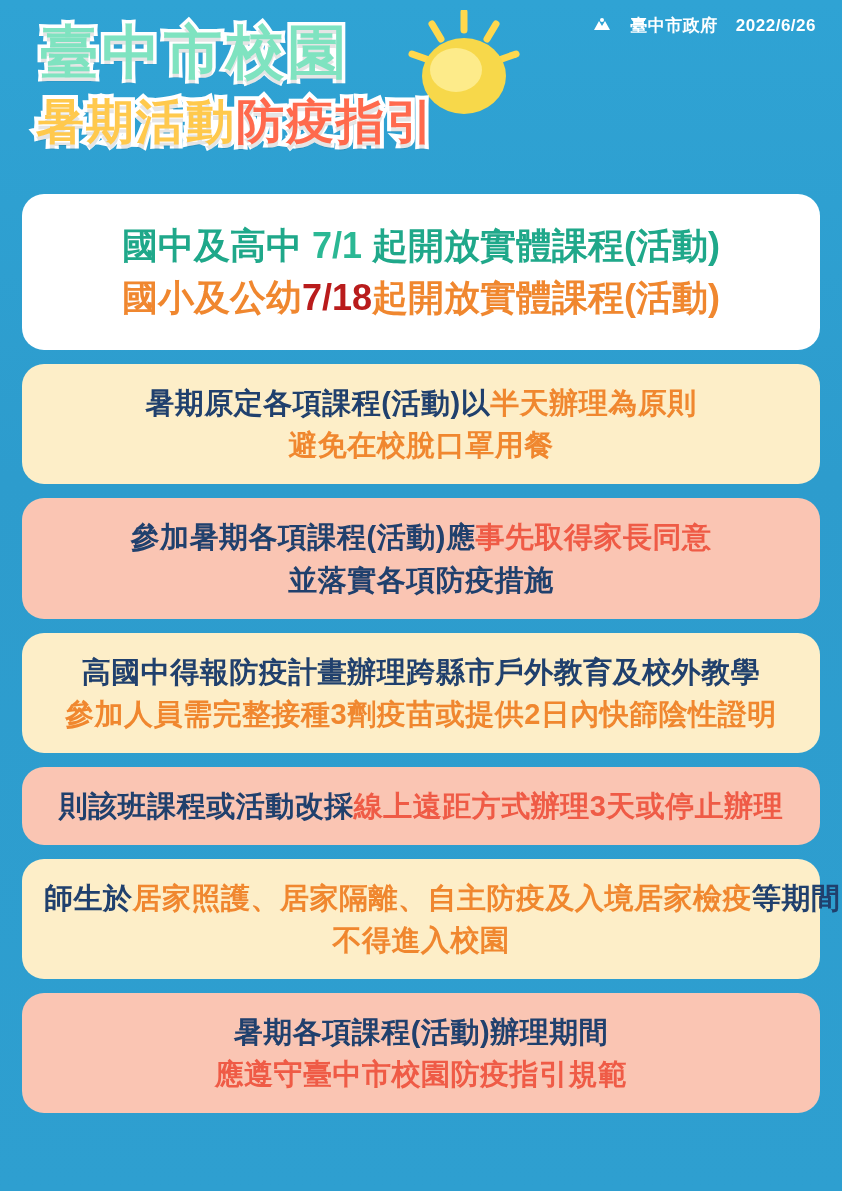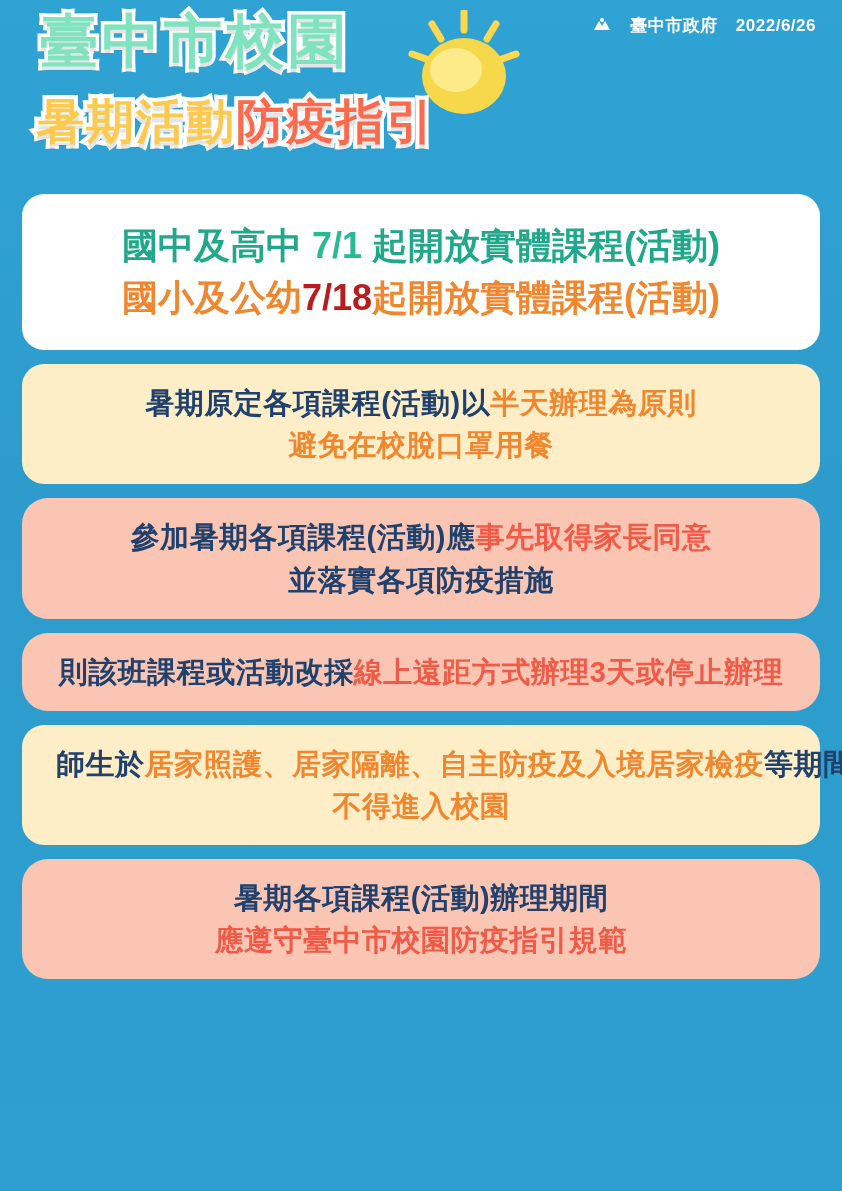--- a/index.html
+++ b/index.html
@@ -55,21 +55,21 @@
   }
 
   .title-block {
     position: relative;
     padding-top: 24px;
     height: 170px;
   }
 
   .title1 {
     position: absolute;
-    top: 12px;
+    top: 23px;
     left: 22px;
     font-size: 58px;
     font-weight: bold;
     letter-spacing: 4px;
     color: #7fe3c0;
     -webkit-text-stroke: 7px #ffffff;
     paint-order: stroke fill;
     text-shadow: 0 4px 0 rgba(0,0,0,0.10);
     line-height: 1;
     white-space: nowrap;
@@ -88,28 +88,28 @@
     paint-order: stroke fill;
     text-shadow: 0 5px 0 rgba(0,0,0,0.10);
   }
   .title2 .seg-a { color: #ffc94d; }
   .title2 .seg-b { color: #ff6a4d; }
 
   
   .card {
     border-radius: 22px;
     margin: 0 0 14px 0;
-    padding: 18px 34px;
+    padding: 18px 22px;
     box-sizing: border-box;
     text-align: center;
     line-height: 1.45;
   }
   .card-white { background: #ffffff; padding: 26px 24px; }
   .card-cream { background: #fdeec8; }
-  .card-peach { background: #fac5b3; border-radius: 26px; }
+  .card-peach { background: #fac5b3; }
 
   .line {
     font-size: 29px;
     font-weight: bold;
     color: #1e3f6b;
     white-space: nowrap;
     letter-spacing: 0.5px;
   }
   .line-big {
     font-size: 36px;
@@ -180,20 +180,24 @@
 
     <div id="card-list">
         <div class="card card-cream">
           <div class="line"><span class="c-navy">暑期原定各項課程(活動)以</span><span class="c-orange">半天辦理為原則</span></div>
           <div class="line"><span class="c-orange">避免在校脫口罩用餐</span></div>
         </div>
         <div class="card card-peach">
           <div class="line"><span class="c-navy">參加暑期各項課程(活動)應</span><span class="c-red">事先取得家長同意</span></div>
           <div class="line"><span class="c-navy">並落實各項防疫措施</span></div>
         </div>
+        <div class="card card-cream">
+          <div class="line"><span class="c-navy">高國中得報防疫計畫辦理跨縣市戶外教育及校外教學</span></div>
+          <div class="line"><span class="c-orange">參加人員需完整接種3劑疫苗或提供2日內快篩陰性證明</span></div>
+        </div>
         <div class="card card-peach">
           <div class="line"><span class="c-navy">則該班課程或活動改採</span><span class="c-red">線上遠距方式辦理3天或停止辦理</span></div>
         </div>
         <div class="card card-cream">
           <div class="line"><span class="c-navy">師生於</span><span class="c-orange">居家照護、居家隔離、自主防疫及入境居家檢疫</span><span class="c-navy">等期間</span></div>
           <div class="line"><span class="c-orange">不得進入校園</span></div>
         </div>
         <div class="card card-peach">
           <div class="line"><span class="c-navy">暑期各項課程(活動)辦理期間</span></div>
           <div class="line"><span class="c-red">應遵守臺中市校園防疫指引規範</span></div>

